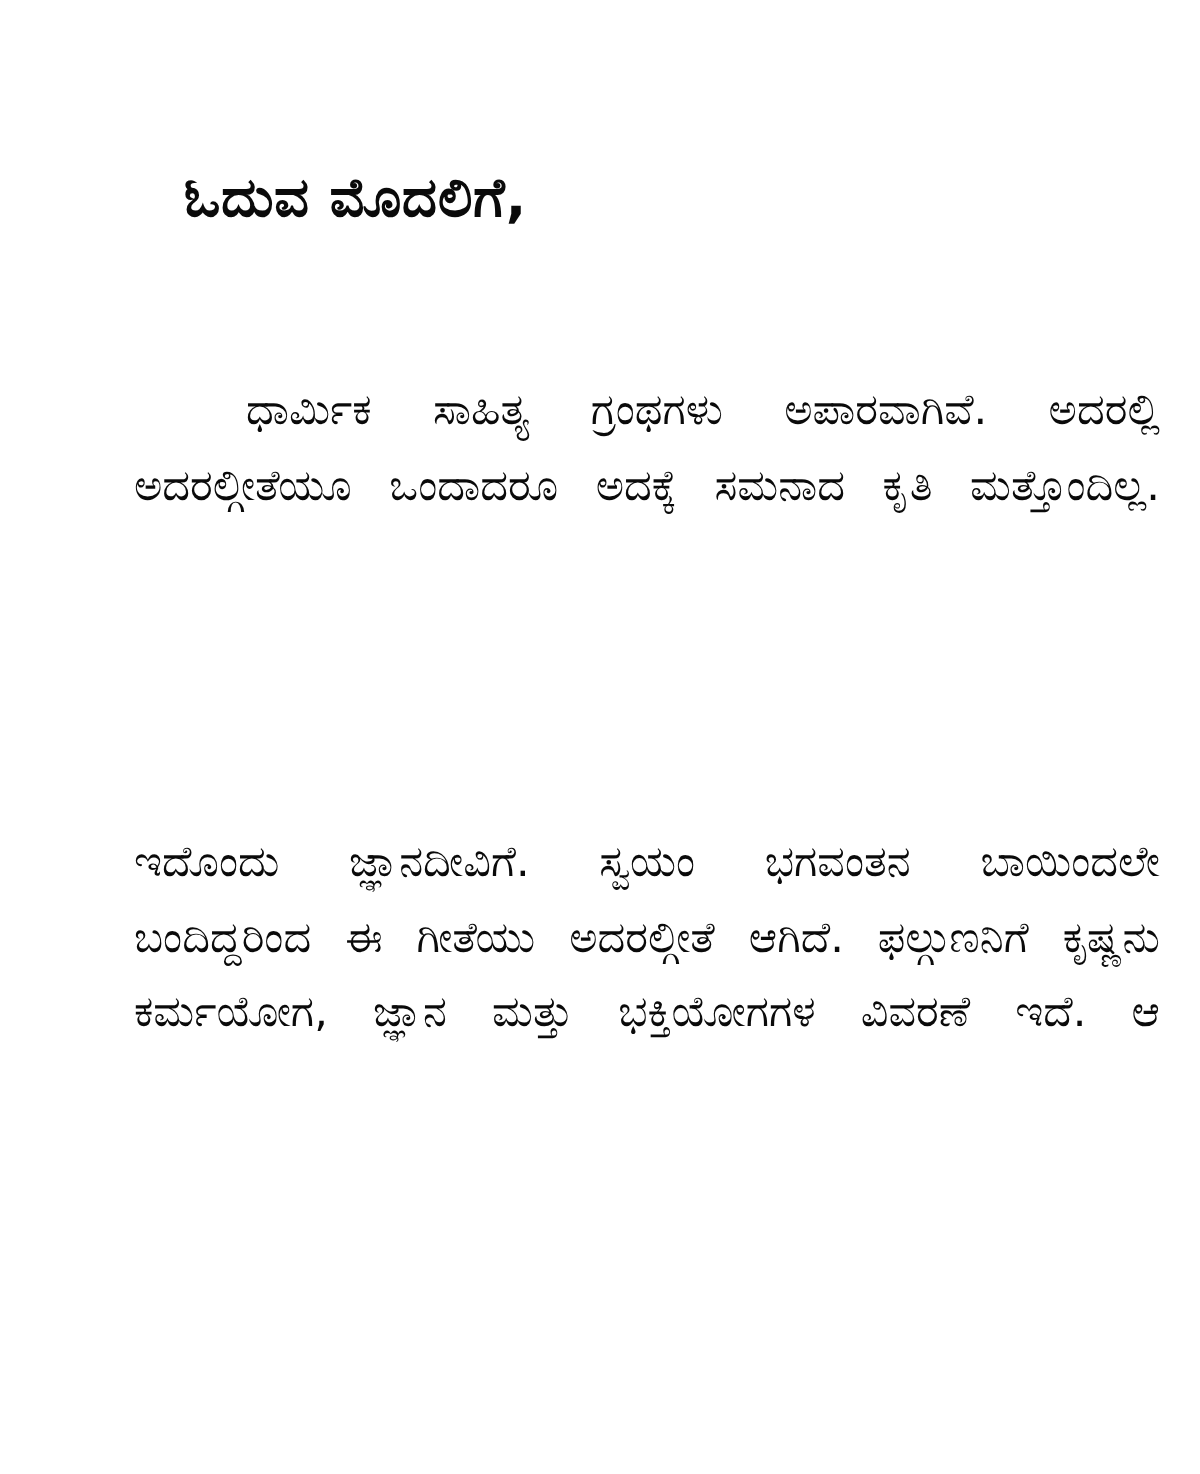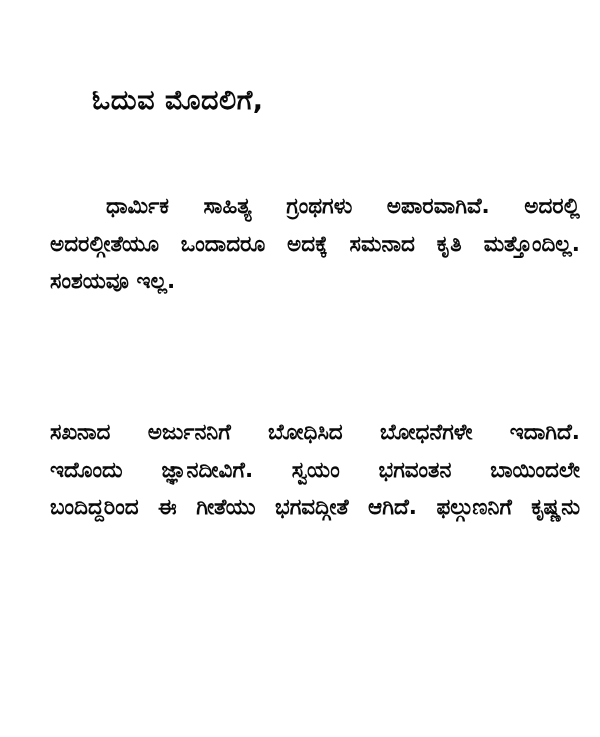--- a/index.html
+++ b/index.html
@@ -35,47 +35,47 @@
   .body-text {
     position: absolute;
     left: 38px;
     width: 530px;
   }
   .line {
     display: block;
     height: 37.5px;
     line-height: 37.5px;
     font-size: 21.5px;
-    font-weight: bold;
+    font-weight: normal;
     white-space: nowrap;
     text-align: justify;
     text-align-last: justify;
     overflow: visible;
+    margin-left: 17px;
   }
   .line.indent {
     padding-left: 56px;
   }
   .line.last {
     text-align-last: left;
   }
   .para1 { top: 187px; }
   .para2 { top: 413px; }
 </style>
 </head>
 <body>
 
 <div class="page">
 
   <div class="heading">ಓದುವ ಮೊದಲಿಗೆ,</div>
 
   <div class="body-text para1">
     <span class="line indent">ಧಾರ್ಮಿಕ ಸಾಹಿತ್ಯ ಗ್ರಂಥಗಳು ಅಪಾರವಾಗಿವೆ. ಅದರಲ್ಲಿ</span>
     <span class="line">ಅದರಲ್ಗೀತೆಯೂ ಒಂದಾದರೂ ಅದಕ್ಕೆ ಸಮನಾದ ಕೃತಿ ಮತ್ತೊಂದಿಲ್ಲ.</span>
-    <span class="line last">ಸಂಶಯವೂ ಇಲ್ಲ.</span>
   </div>
 
   <div class="body-text para2">
-    <span class="line">ಸಖನಾದ ಅರ್ಜುನನಿಗೆ ಬೋಧಿಸಿದ ಬೋಧನೆಗಳೇ ಇದಾಗಿದೆ.</span>
     <span class="line">ಇದೊಂದು ಜ್ಞಾನದೀವಿಗೆ. ಸ್ವಯಂ ಭಗವಂತನ ಬಾಯಿಂದಲೇ</span>
-    <span class="line">ಬಂದಿದ್ದರಿಂದ ಈ ಗೀತೆಯು ಭಗವದ್ಗೀತೆ ಆಗಿದೆ. ಫಲ್ಗುಣನಿಗೆ ಕೃಷ್ಣನು</span>
+    <span class="line">ಬಂದಿದ್ದರಿಂದ ಈ ಗೀತೆಯು ಅದರಲ್ಗೀತೆ ಆಗಿದೆ. ಫಲ್ಗುಣನಿಗೆ ಕೃಷ್ಣನು</span>
+    <span class="line">ಕರ್ಮಯೋಗ, ಜ್ಞಾನ ಮತ್ತು ಭಕ್ತಿಯೋಗಗಳ ವಿವರಣೆ ಇದೆ. ಆ</span>
   </div>
 
 </div>
 
 </body></html>

